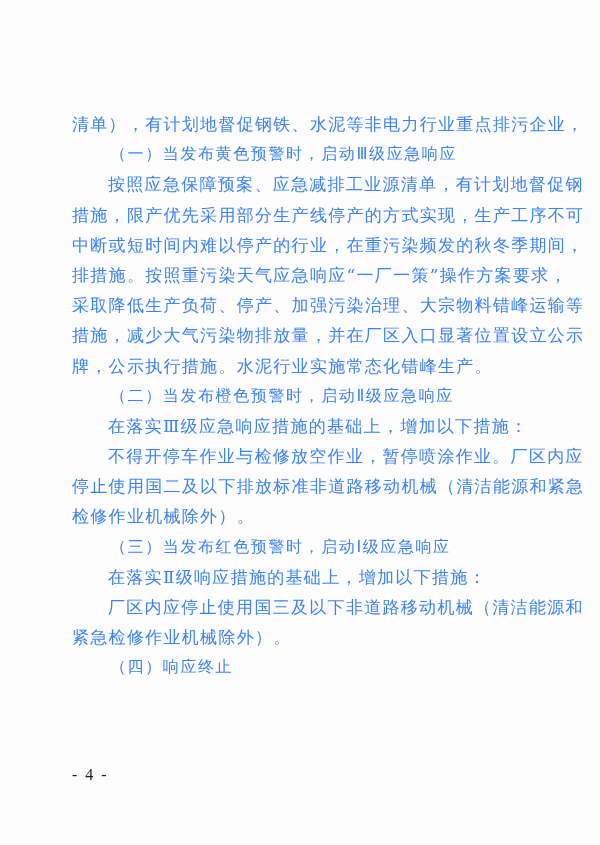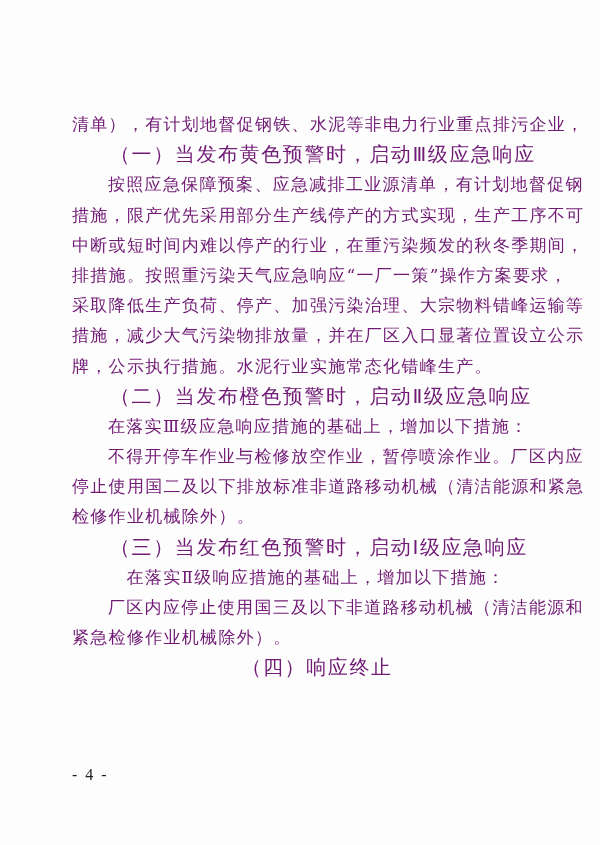--- a/index.html
+++ b/index.html
@@ -4,26 +4,26 @@
 <style>
   html, body { margin: 0; padding: 0; background: #ffffff; }
   body { width: 600px; height: 845px; position: relative; overflow: hidden; }
   .page {
     position: absolute; left: 0; top: 0; width: 600px; height: 845px;
     background: #fdfdfd;
   }
   .text-block {
     position: absolute; left: 72px; top: 109px; width: 452px;
     font-family: "DejaVu Serif", "Liberation Serif", serif;
-    font-size: 17px; line-height: 30.2px; color: #701a75;
+    font-size: 17px; line-height: 30.2px; color: #3b82f6;
     letter-spacing: 1.3px;
   }
   .line { white-space: nowrap; height: 30.2px; overflow: visible; }
-  .indent { padding-left: 36px; text-align: center; }
-  .heading { padding-left: 38px; font-family: "DejaVu Sans", "Liberation Sans", sans-serif; font-size: 20px; letter-spacing: 1.6px; text-align: center; }
+  .indent { padding-left: 36px; }
+  .heading { padding-left: 38px; font-family: "DejaVu Sans", "Liberation Sans", sans-serif; font-size: 16px; letter-spacing: 1.6px; }
   .footer {
     position: absolute; left: 72px; top: 766px;
     font-family: "Liberation Serif", "DejaVu Serif", serif;
     font-size: 16px; color: #222; letter-spacing: 2px;
   }
 </style>
 </head>
 <body>
 
 <div class="page">

